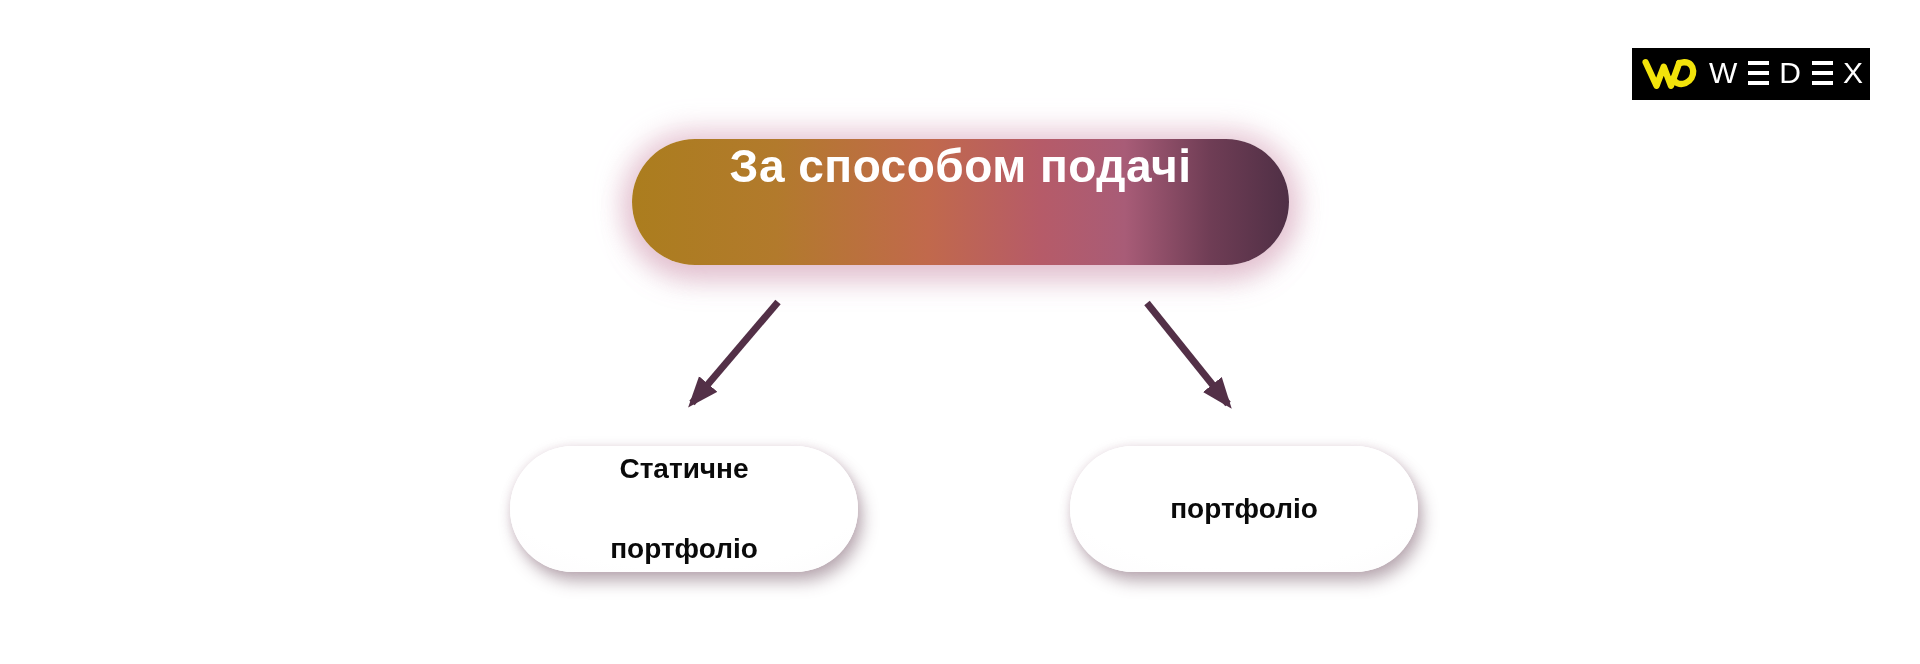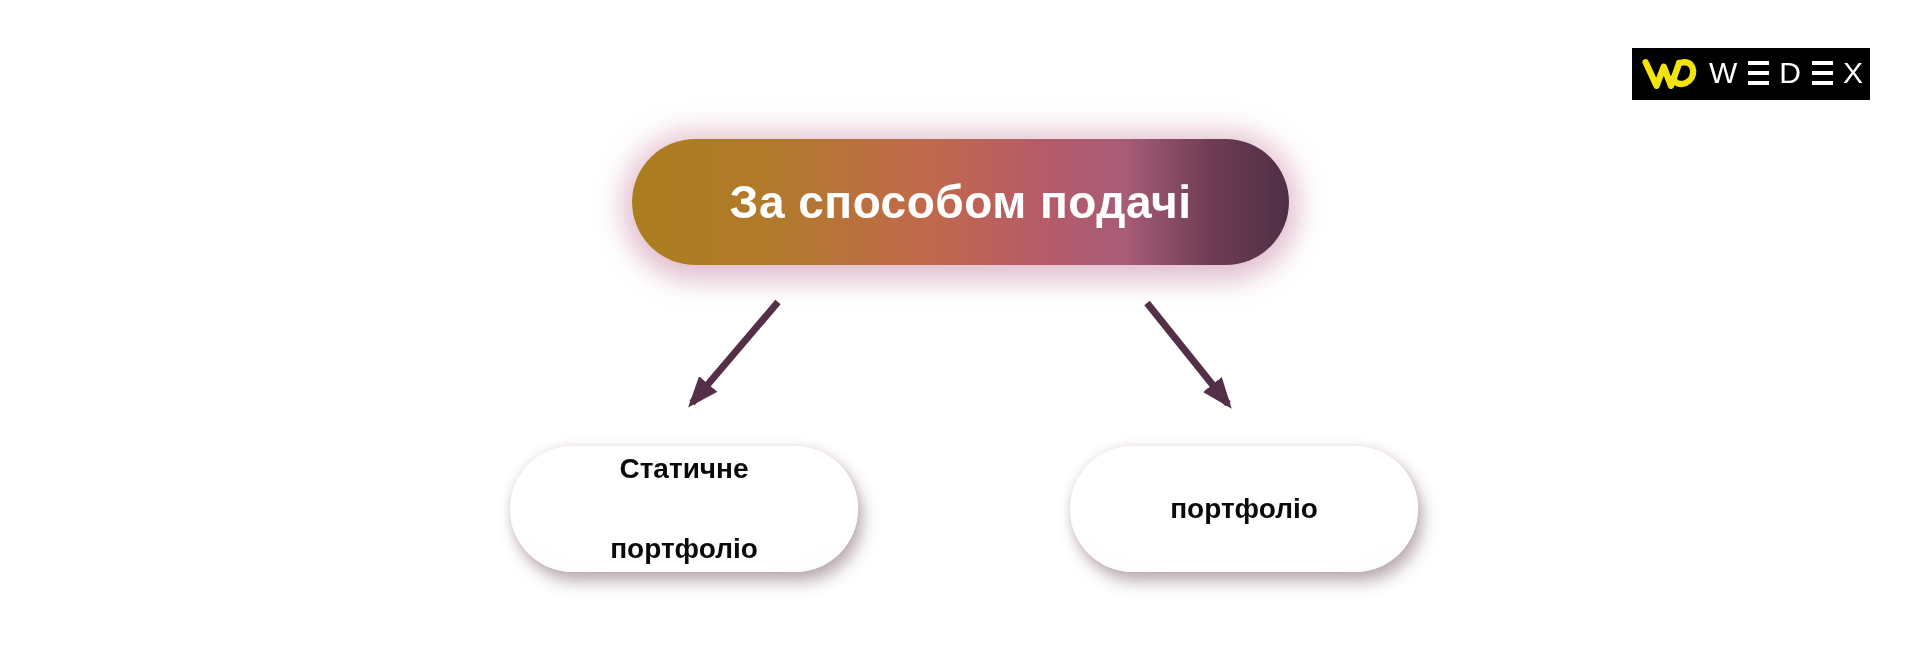--- a/index.html
+++ b/index.html
@@ -50,21 +50,21 @@
     position: absolute;
     left: 632px; top: 139px;
     width: 657px; height: 126px;
     border-radius: 63px;
     background: linear-gradient(90deg,
       #AB7D1E 0%, #B27A2C 22%, #C1694C 45%,
       #B65B68 62%, #A85C77 75%, #6F3D55 88%, #4F2F45 100%);
     box-shadow: 0 0 26px 10px rgba(223,178,196,0.65),
                 0 14px 30px rgba(190,130,158,0.35);
     display: flex;
-    align-items: center;
+    align-items: flex-start;
     justify-content: center;
   }
   .root-pill .root-label {
     color: #ffffff;
     font-size: 46px;
     font-weight: 700;
     letter-spacing: 0.5px;
     white-space: nowrap;
   }
 

